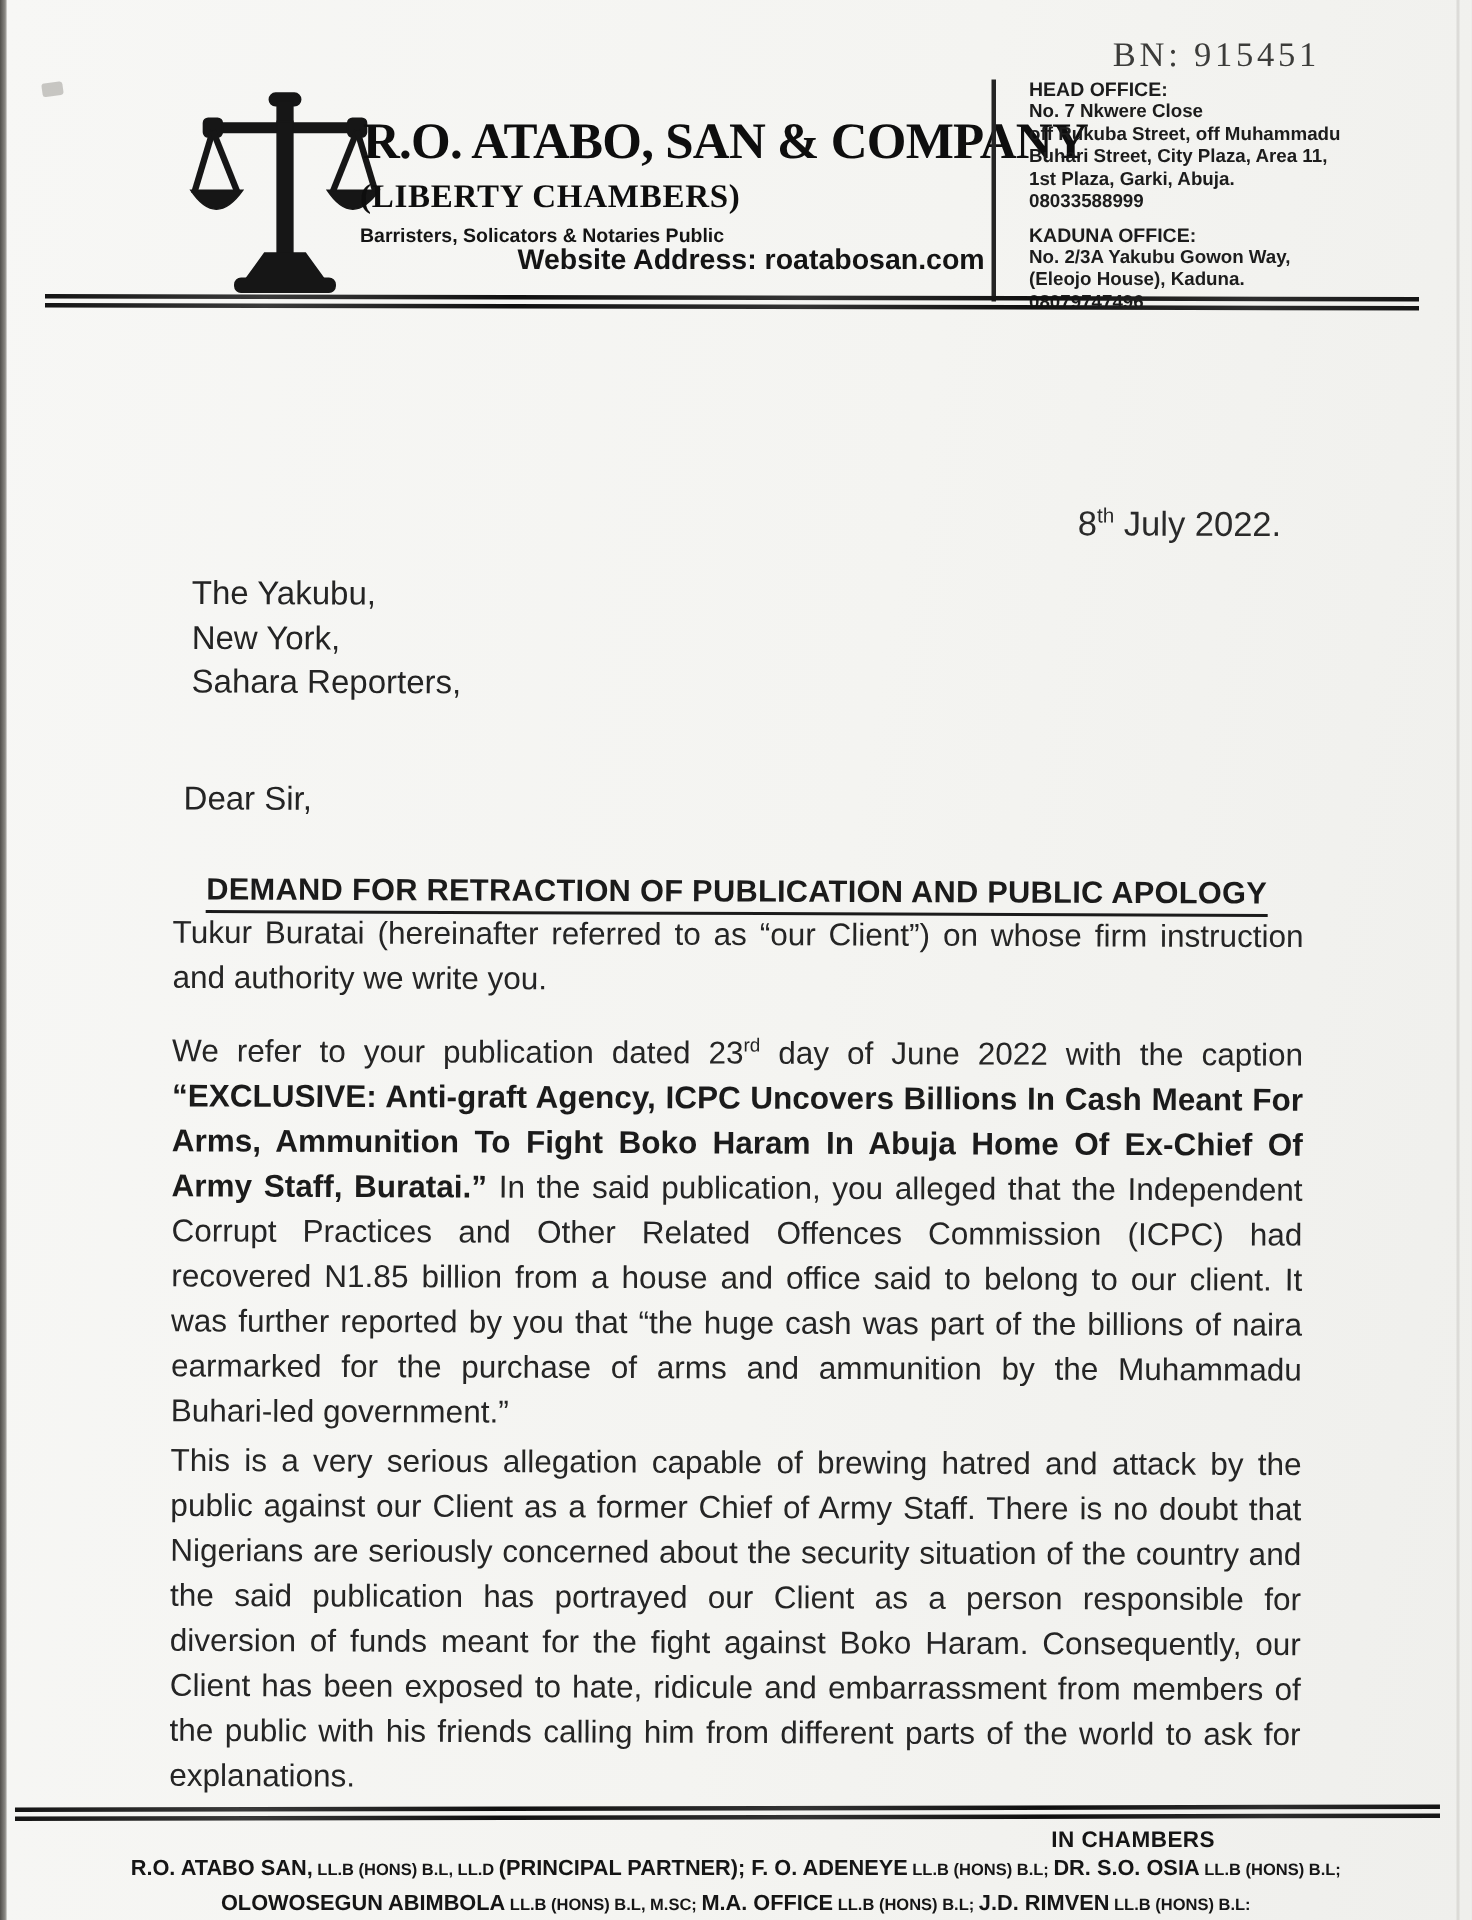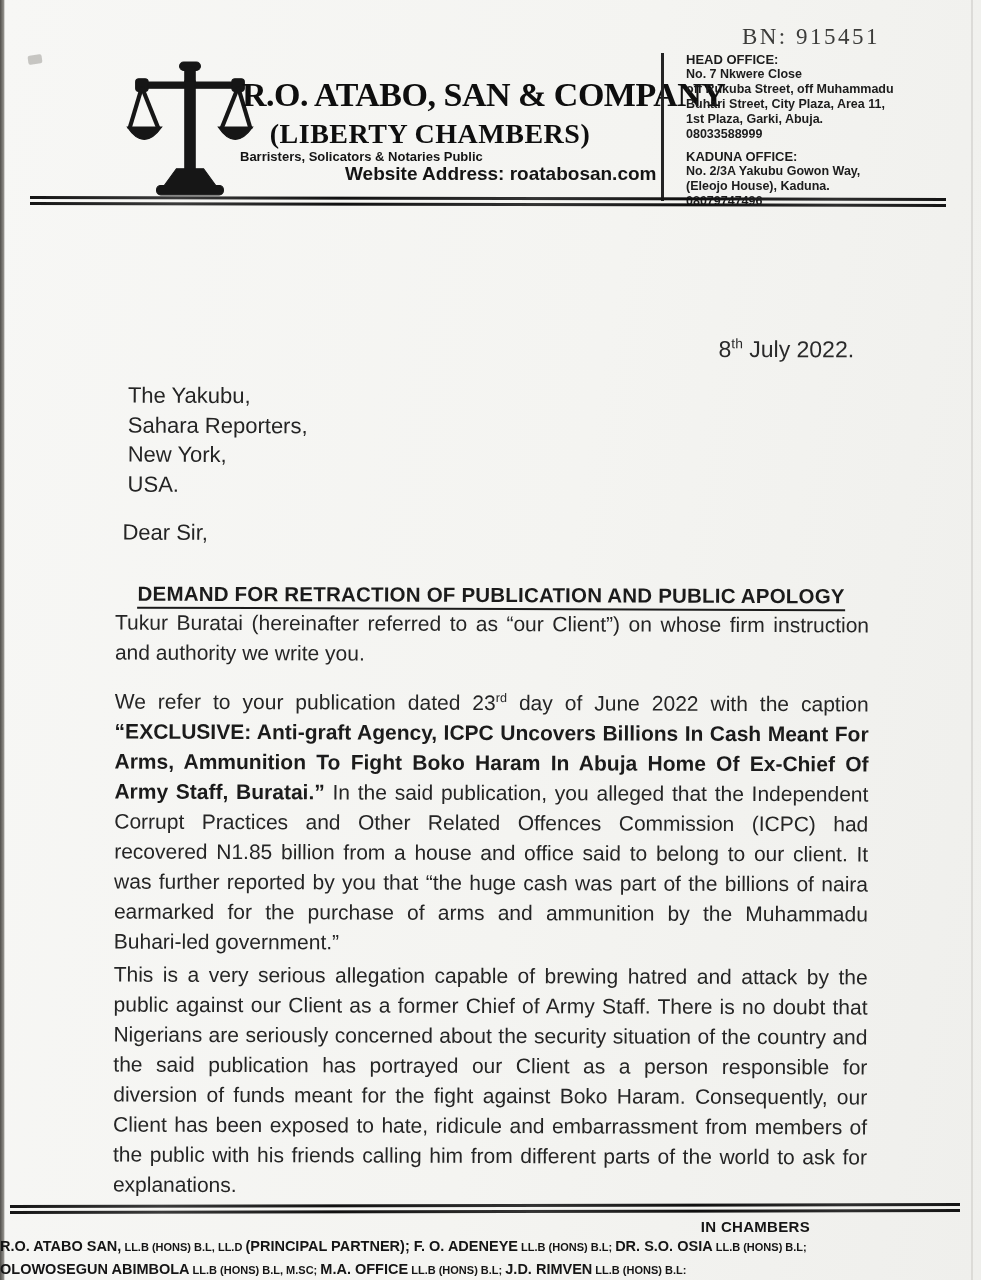--- a/index.html
+++ b/index.html
@@ -34,22 +34,22 @@
   }
   
   .logo { position:absolute; left:126px; top:60px; width:128px; height:138px; }
   .logo svg { width:100%; height:100%; fill:#161616; stroke:#161616; }
   .firm-name {
     position:absolute; left:242px; top:76px; width:410px;
     font-family:"Liberation Serif", serif; font-weight:bold; font-size:34px;
     letter-spacing:-0.5px; white-space:nowrap; color:#0e0e0e;
   }
   .chambers {
-    position:absolute; left:240px; top:118px; width:380px; text-align:center;
-    font-family:"Liberation Serif", serif; font-weight:bold; font-size:28px;
+    position:absolute; left:240px; top:118px; width:380px; text-align:left;
+    font-family:"Liberation Serif", serif; font-weight:bold; font-size:22px;
     letter-spacing:0.5px; color:#0e0e0e; white-space:nowrap;
   }
   .tagline {
     position:absolute; left:240px; top:149px; width:380px; 
     font-weight:bold; font-size:13px; color:#141414; white-space:nowrap;
   }
   .website {
     position:absolute; left:345px; top:163px; width:275px; text-align:right;
     font-weight:bold; font-size:19px; color:#141414; white-space:nowrap;
   }
@@ -95,21 +95,21 @@
   .p1 { top:609px; }
   .p2 { top:688px; }
   .p3 { top:961px; }
   .bold-caption { font-weight:bold; color:#1b1b1b; }
   
   .footer-heading {
     position:absolute; top:1218px; left:0; width:810px; text-align:right;
     font-weight:bold; font-size:15px; letter-spacing:0.3px; color:#151515;
   }
   .footer-line {
-    position:absolute; left:0; width:981px; white-space:nowrap;
+    position:absolute; left:0; width:981px; text-align:center; white-space:nowrap;
     font-weight:bold; color:#151515;
   }
   .footer-line .name { font-size:14.5px; }
   .footer-line .qual { font-size:11px; }
   .fl1 { top:1237px; }
   .fl2 { top:1260px; }
 </style>
 </head>
 <body>
 
@@ -164,23 +164,22 @@
   <div class="rule rule-top">
     <div class="ln"></div>
       <div class="ln"></div>
   </div>
 
   <div class="letter">
     <div class="date"><span>8</span><sup class="ord">th</sup><span> July 2022.</span></div>
 
     <div class="recipient">
       <div>The Yakubu,</div>
+      <div>New York,</div>
       <div>Sahara Reporters,</div>
-      <div>New York,</div>
-      <div>USA.</div>
     </div>
 
     <div class="salutation">Dear Sir,</div>
 
     <div class="subject-wrap">
       <span class="subject">DEMAND FOR RETRACTION OF PUBLICATION AND PUBLIC APOLOGY</span>
     </div>
 
     <div class="para p1">Tukur Buratai (hereinafter referred to as “our Client”) on whose firm instruction and authority we write you.</div>
 

